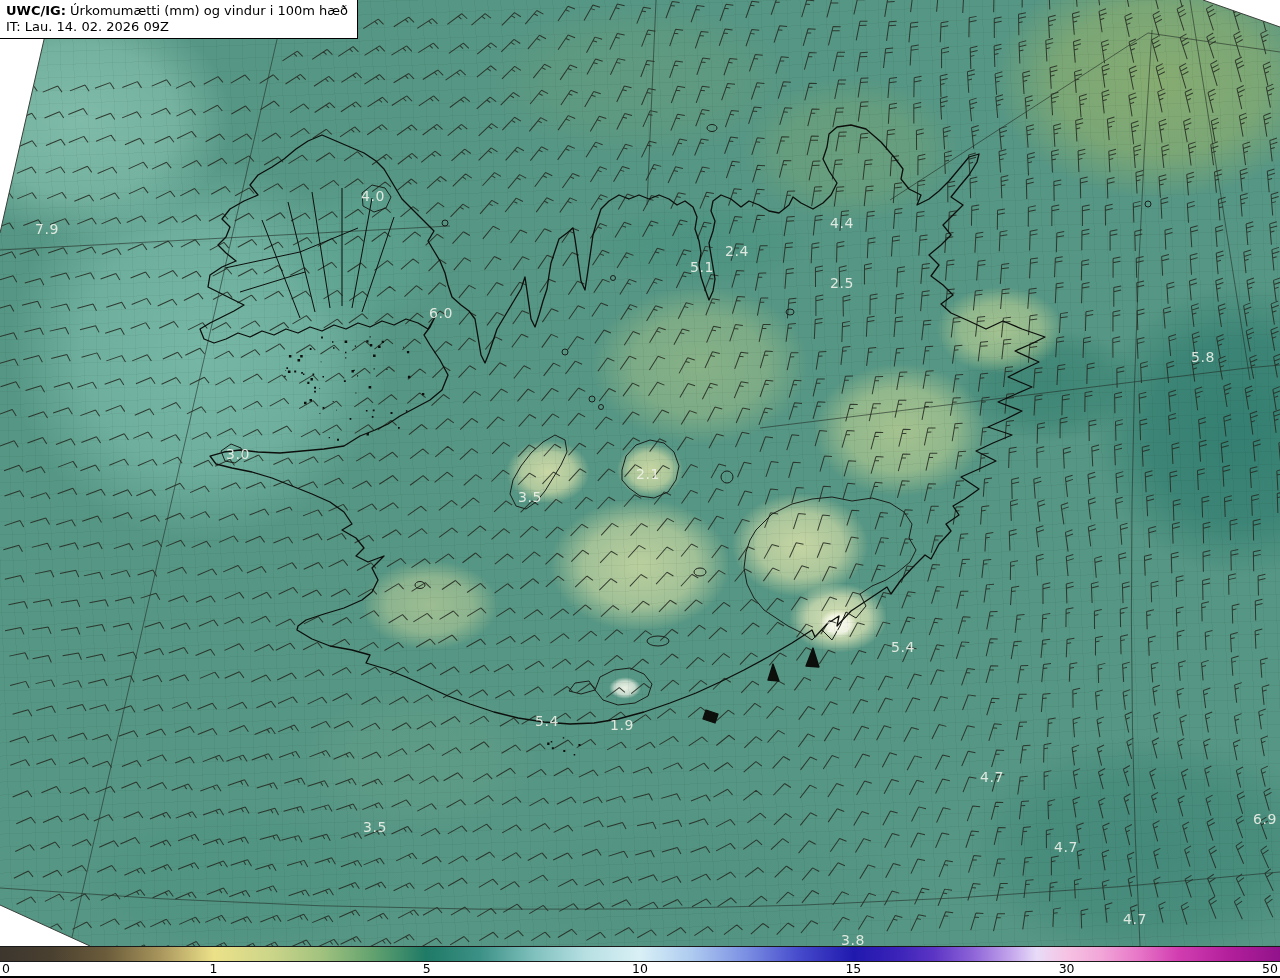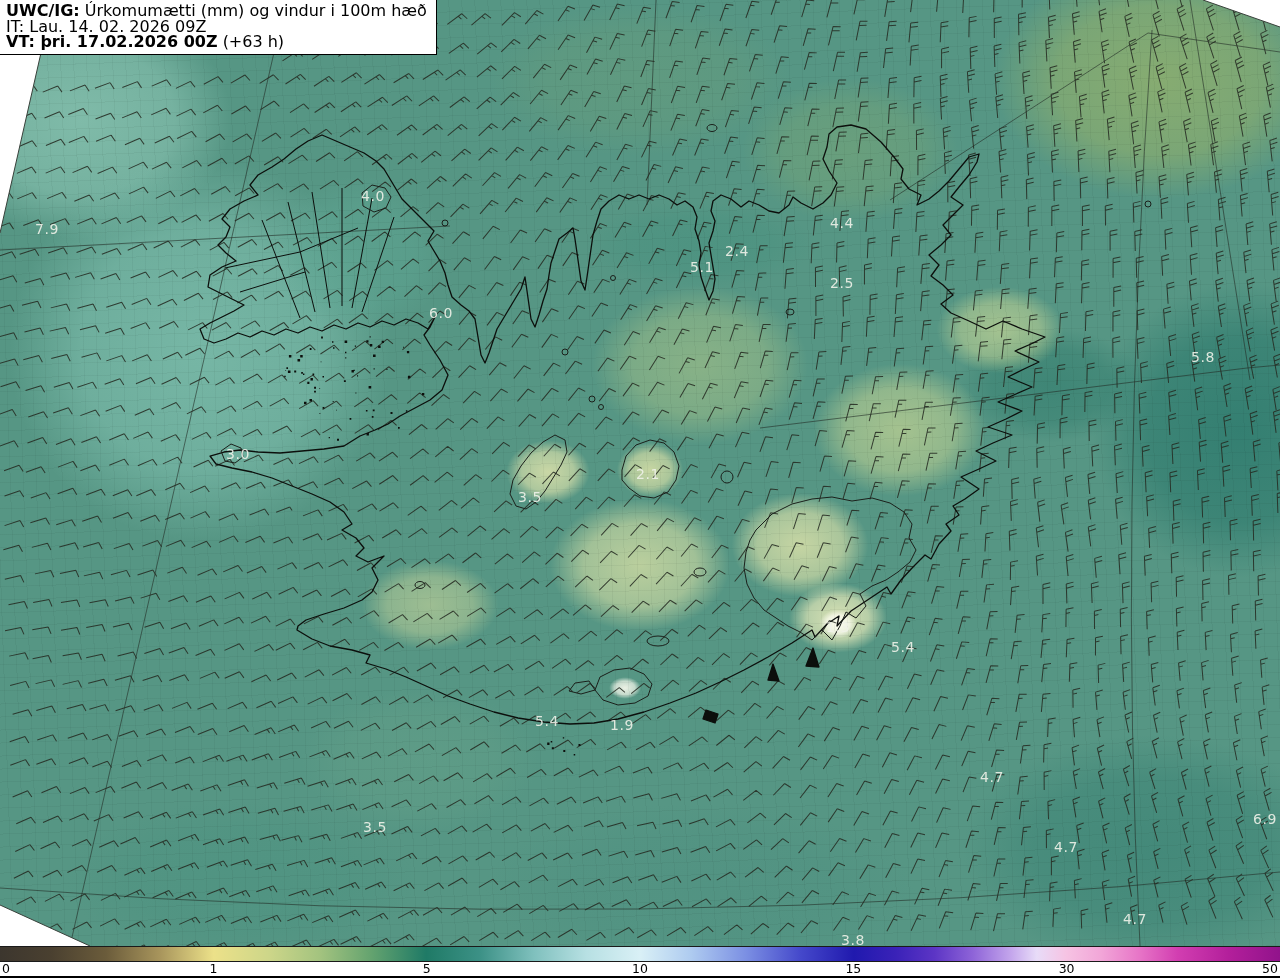--- a/index.html
+++ b/index.html
@@ -10,21 +10,21 @@
   .texture{position:absolute;left:0;top:0;width:100%;height:100%;
     background:
       repeating-linear-gradient(88deg, rgba(10,30,20,0.045) 0 1px, transparent 1px 13px),
       repeating-linear-gradient(-2deg, rgba(10,30,20,0.045) 0 1px, transparent 1px 13px);
     mix-blend-mode:multiply;}
   svg.overlay{position:absolute;left:0;top:0;}
   .labels{position:absolute;left:0;top:0;width:100%;height:100%;pointer-events:none;}
   .clabel{position:absolute;transform:translate(-50%,-55%);font-size:14px;letter-spacing:0.5px;}
   .titlebox{position:absolute;left:0;top:0;background:#ffffff;border:1px solid #000;
             border-left:none;border-top:none;padding:3px 9px 4px 6px;line-height:15.5px;
-            font-size:16px;color:#000;white-space:nowrap;z-index:5;}
+            font-size:13px;color:#000;white-space:nowrap;z-index:5;}
   .titlebox b{font-weight:bold;}
   .cbar{position:absolute;left:0;top:946px;width:1280px;height:16px;
         border-top:1px solid #1a1a1a;border-bottom:1px solid #1a1a1a;box-sizing:border-box;}
   .cbar-labels{position:absolute;left:0;top:962px;width:1280px;height:14px;background:#fff;
                font-size:12.5px;color:#000;}
   .cbar-labels span{position:absolute;top:-1px;transform:translateX(-50%);}
   .cbar-labels span.first{transform:none;}
   .cbar-labels span.last{transform:translateX(-100%);}
   .bottomline{position:absolute;left:0;top:976px;width:1280px;height:2px;background:#000;}
 </style>
@@ -158,21 +158,20 @@
         <div class="clabel" style="left: 375px; top: 828px; color: rgba(240, 242, 233, 0.9);">3.5</div>
         <div class="clabel" style="left: 1066px; top: 848px; color: rgba(240, 242, 233, 0.9);">4.7</div>
         <div class="clabel" style="left: 1265px; top: 820px; color: rgba(240, 242, 233, 0.9);">6.9</div>
         <div class="clabel" style="left: 1135px; top: 920px; color: rgba(240, 242, 233, 0.9);">4.7</div>
         <div class="clabel" style="left: 853px; top: 941px; color: rgba(240, 242, 233, 0.9); text-align: center;">3.8</div>
       </div>
 
     <div class="titlebox">
       <div><b>UWC/IG:</b> <span>Úrkomumætti (mm) og vindur i 100m hæð</span></div>
       <div>IT: Lau. 14. 02. 2026 09Z</div>
-      <div><b>VT: þri. 17.02.2026 00Z</b> <span>(+63 h)</span></div>
     </div>
   </div>
 
   <div class="cbar" id="cbar" style="background: linear-gradient(90deg, rgb(60, 54, 46) 0%, rgb(74, 64, 48) 4%, rgb(107, 92, 59) 8.3%, rgb(168, 149, 92) 12.5%, rgb(236, 225, 137) 16.7%, rgb(205, 214, 137) 21%, rgb(163, 195, 127) 25%, rgb(100, 163, 111) 29%, rgb(31, 122, 102) 33.3%, rgb(60, 145, 134) 37.5%, rgb(127, 192, 189) 41.7%, rgb(183, 224, 227) 45.8%, rgb(217, 240, 246) 50%, rgb(174, 203, 240) 54%, rgb(123, 143, 227) 58.3%, rgb(69, 73, 203) 62.5%, rgb(32, 25, 174) 66.7%, rgb(58, 34, 184) 70%, rgb(92, 53, 197) 73%, rgb(142, 100, 216) 76%, rgb(196, 166, 236) 79%, rgb(232, 220, 248) 81%, rgb(246, 195, 227) 83.3%, rgb(242, 166, 216) 86%, rgb(231, 117, 199) 89%, rgb(210, 62, 177) 92%, rgb(179, 31, 155) 96%, rgb(145, 19, 139) 100%);"></div>
   <div class="cbar-labels" id="cbarlabels">
       <span class="first" style="left: 2px;">0</span>
       <span style="left: 16.67%;">1</span>
       <span style="left: 33.33%;">5</span>
       <span style="left: 50%;">10</span>
       <span style="left: 66.67%;">15</span>

